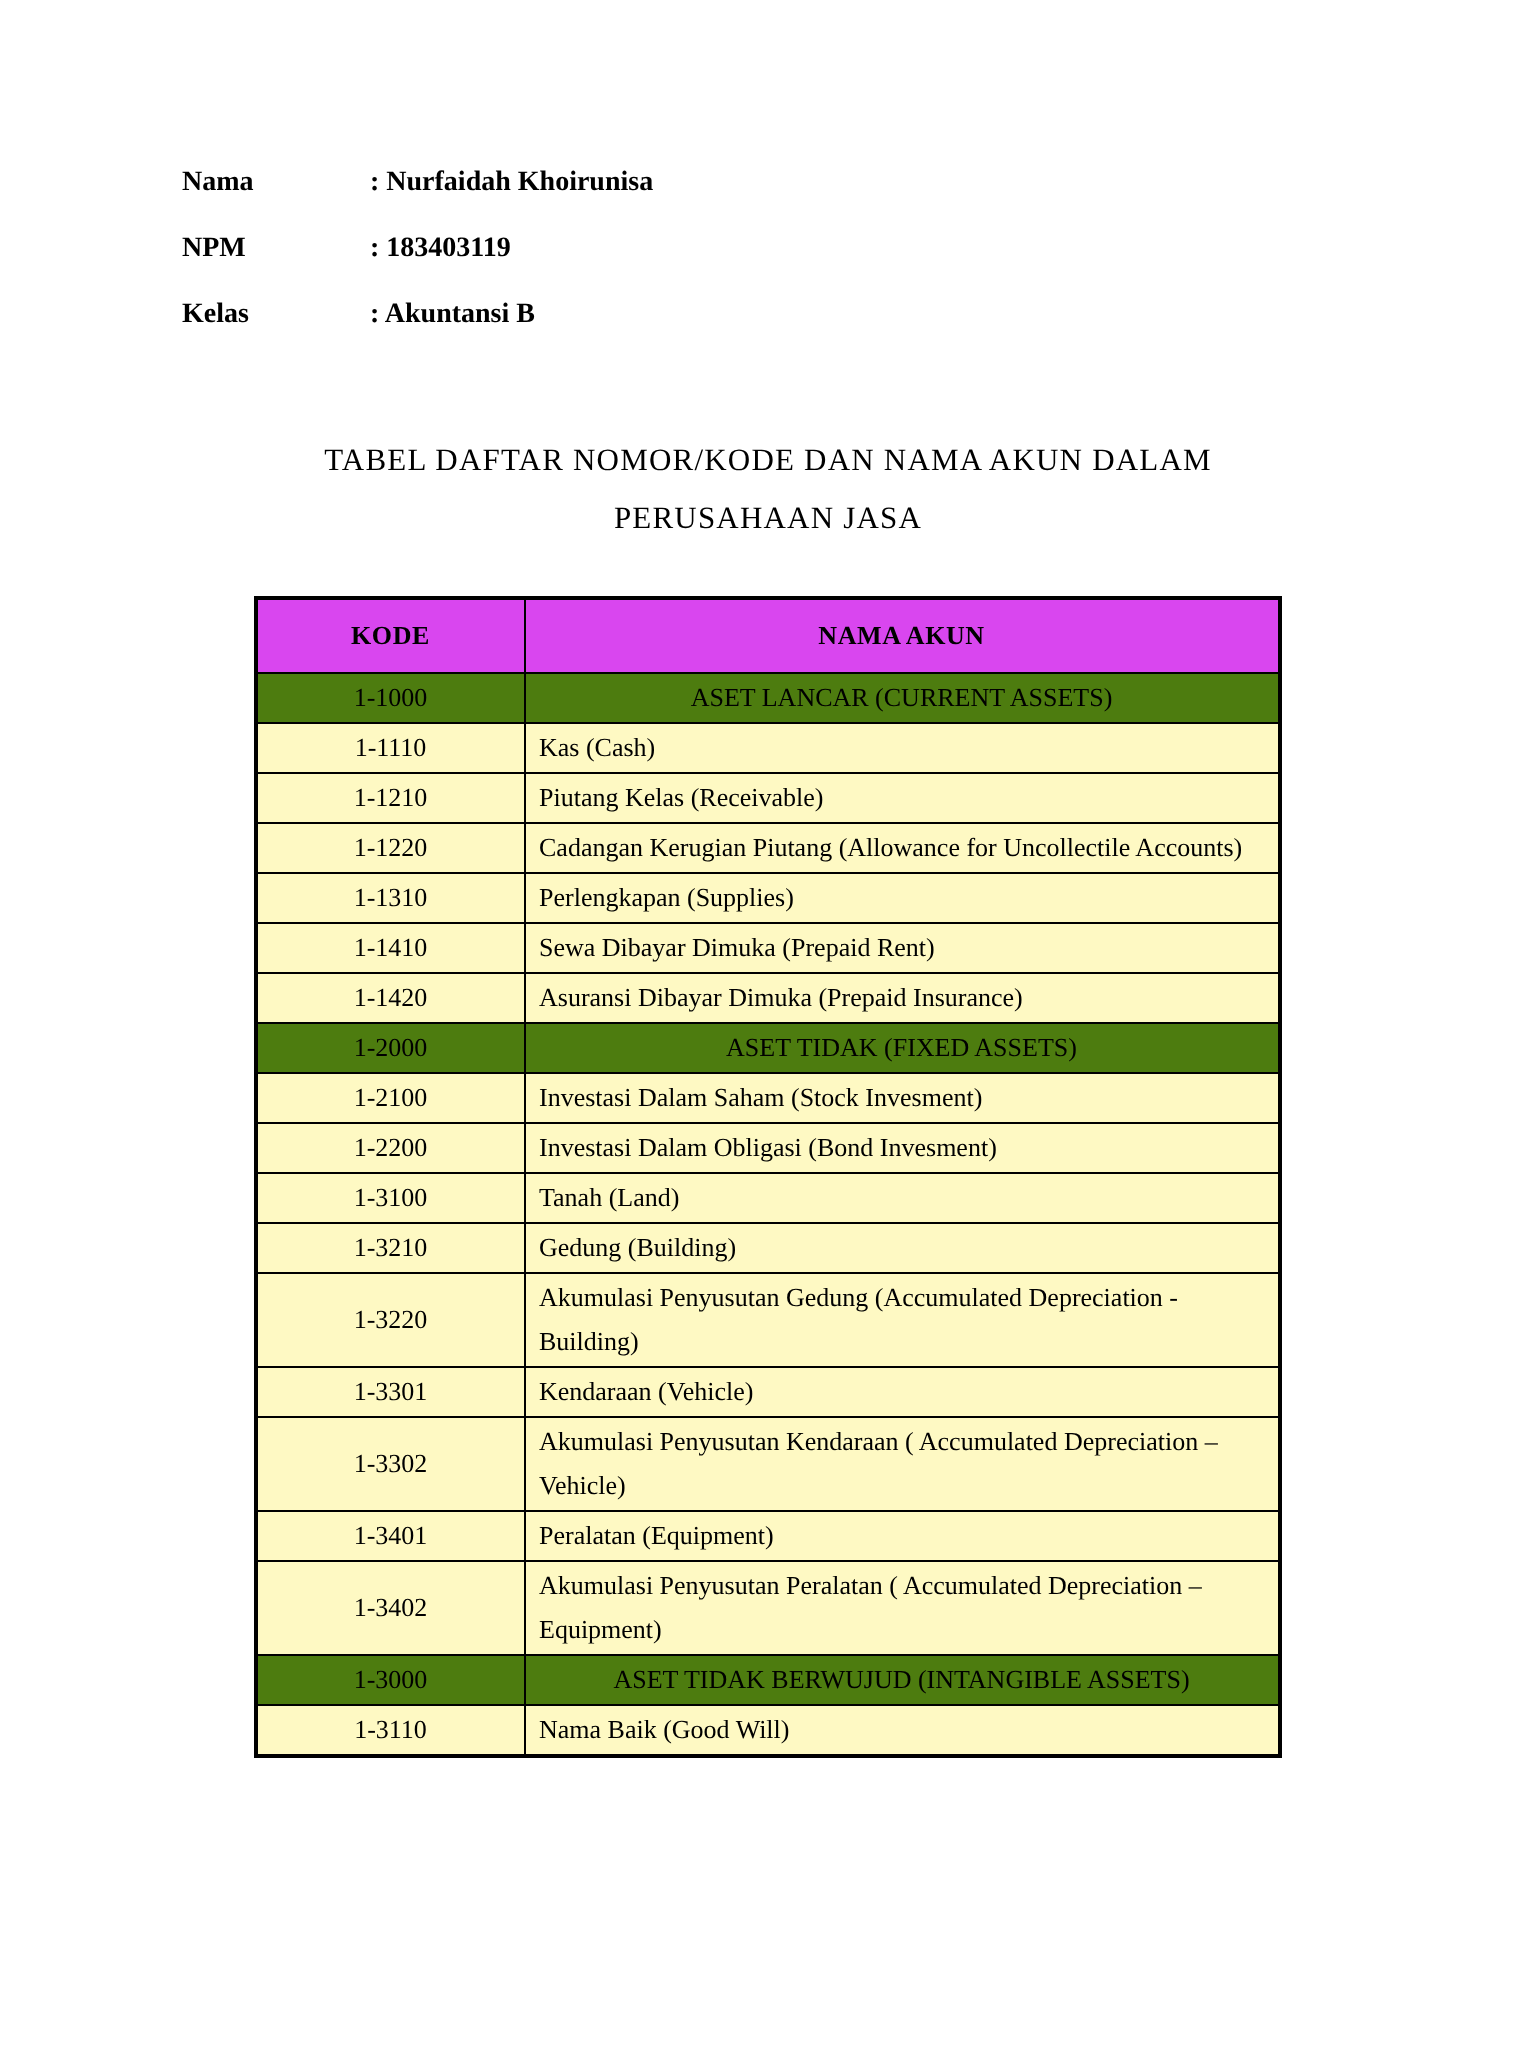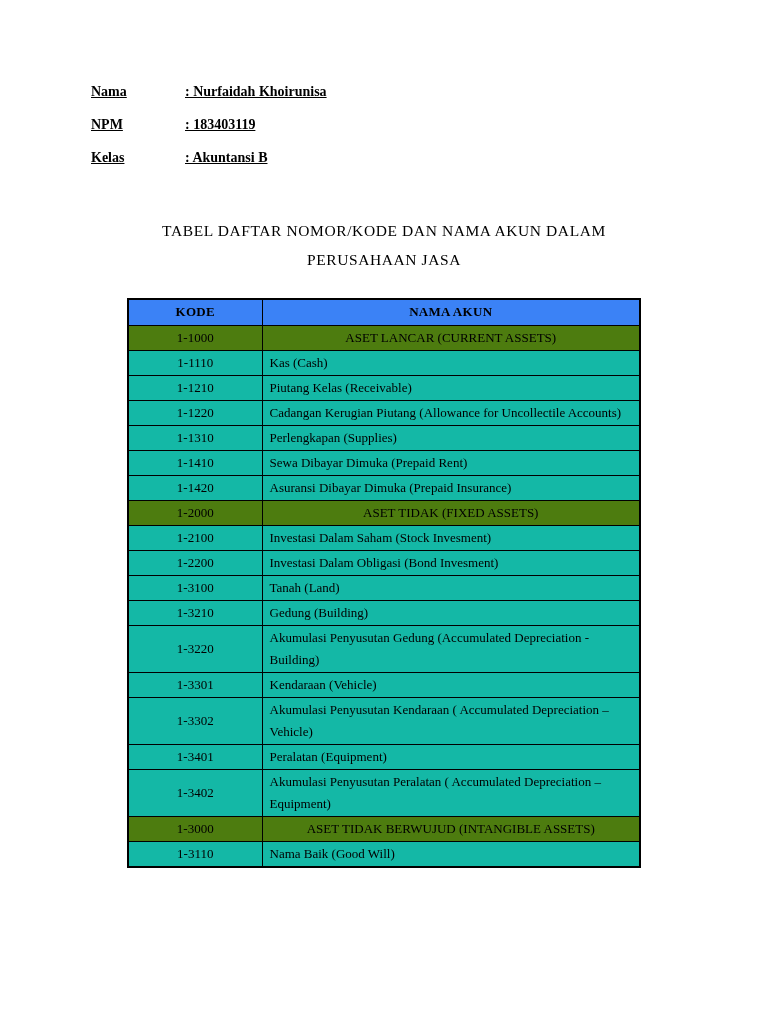--- a/index.html
+++ b/index.html
@@ -19,21 +19,20 @@
   .student-block {
     position: absolute;
     left: 91px; top: 84px;
   }
   .student-field {
     display: flex;
     font-size: 14px;
     font-weight: bold;
     margin-bottom: 17px;
     line-height: 16px;
-    text-decoration: underline;
   }
   .student-field .label { width: 94px; }
   .student-field .value { }
   
   .doc-title {
     position: absolute;
     left: 0; top: 216px;
     width: 768px;
     text-align: center;
     font-size: 15.5px;
@@ -49,35 +48,35 @@
     border-collapse: collapse;
     font-size: 13px;
     table-layout: fixed;
   }
   table.accounts, table.accounts th, table.accounts td {
     border: 1px solid #000000;
   }
   table.accounts { border: 2px solid #000000; }
   table.accounts col.col-kode { width: 134px; }
   table.accounts th {
-    background: #3b82f6;
+    background: #d946ef;
     color: #000000;
     font-weight: bold;
-    height: 26px;
+    height: 37px;
     text-align: center;
     letter-spacing: 0.3px;
   }
   table.accounts td {
     padding: 1px 7px;
     line-height: 22px;
     vertical-align: middle;
   }
   td.kode { text-align: center; }
   td.nama { text-align: left; }
-  tr.row-normal { background: #14b8a6; }
+  tr.row-normal { background: #fef9c3; }
   tr.row-normal td { height: 24px; }
   tr.row-level1 { background: #b5d3a0; font-weight: bold; }
   tr.row-level1 td.nama { text-align: center; }
   tr.row-level2 { background: #4d7c0f; border-radius: 12px; }
   tr.row-level2 td.nama { text-align: center; }
 </style>
 </head>
 <body>
 
 <div class="page">

